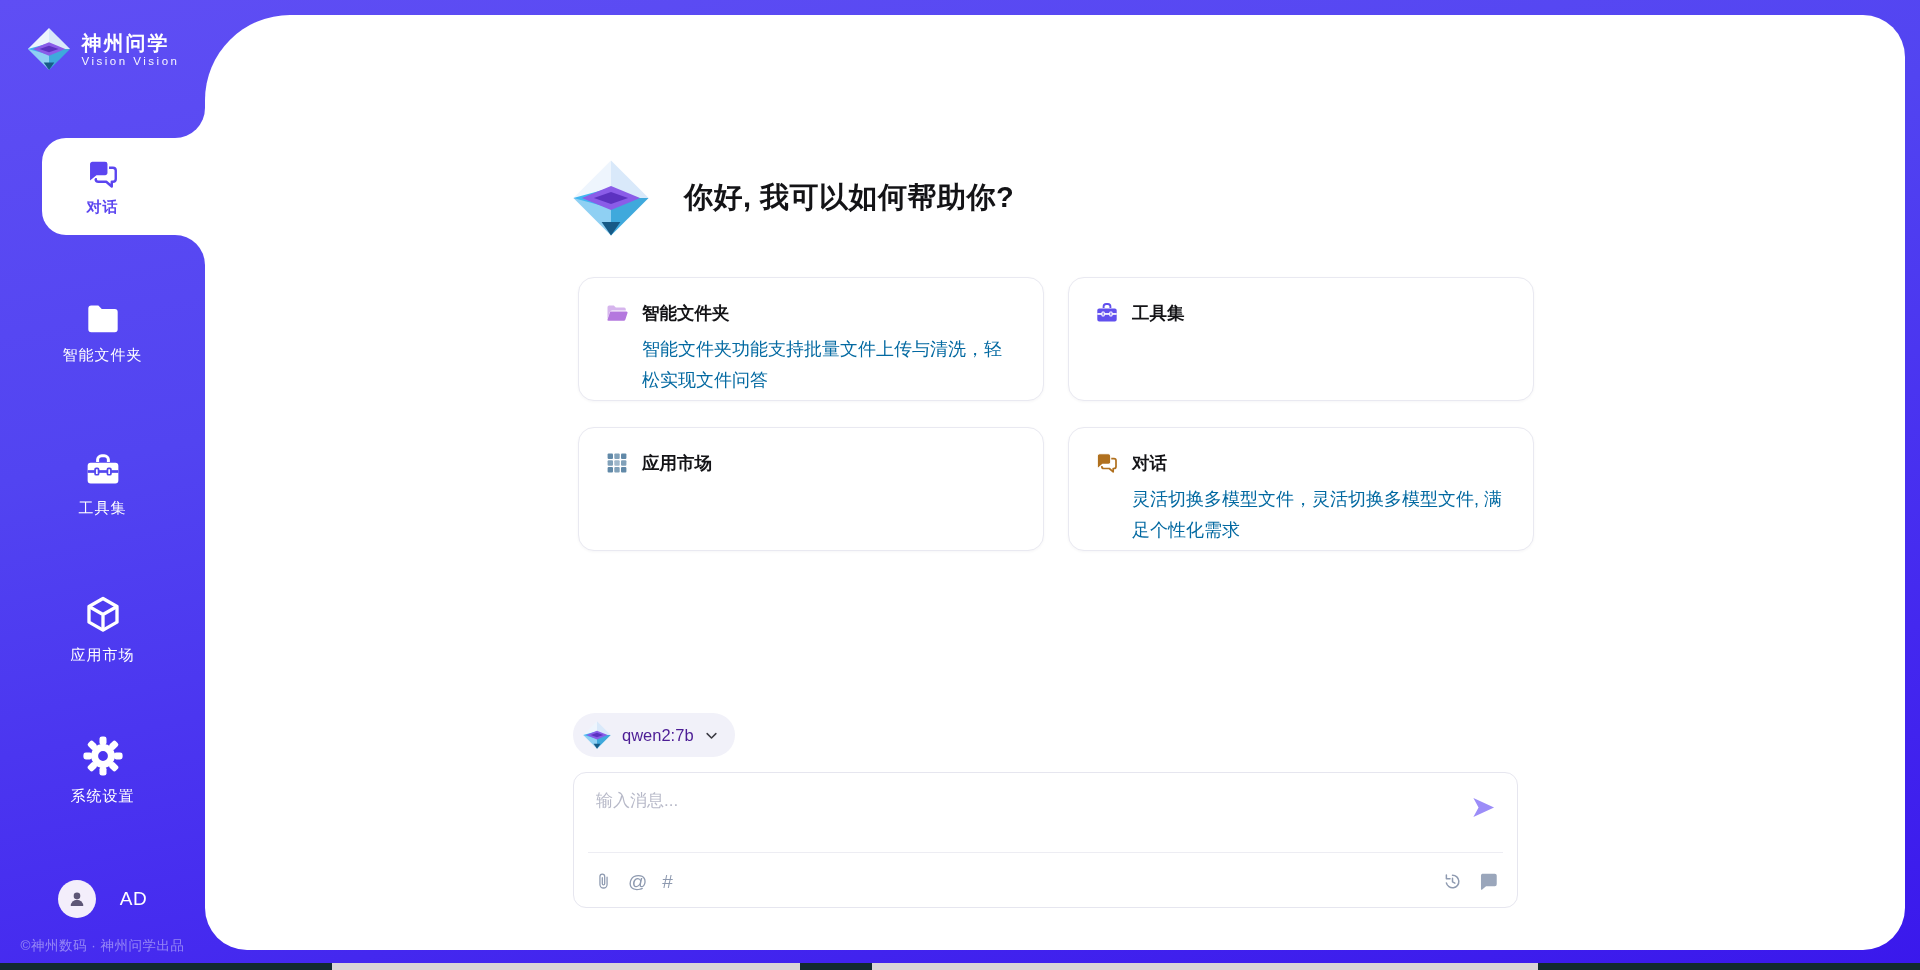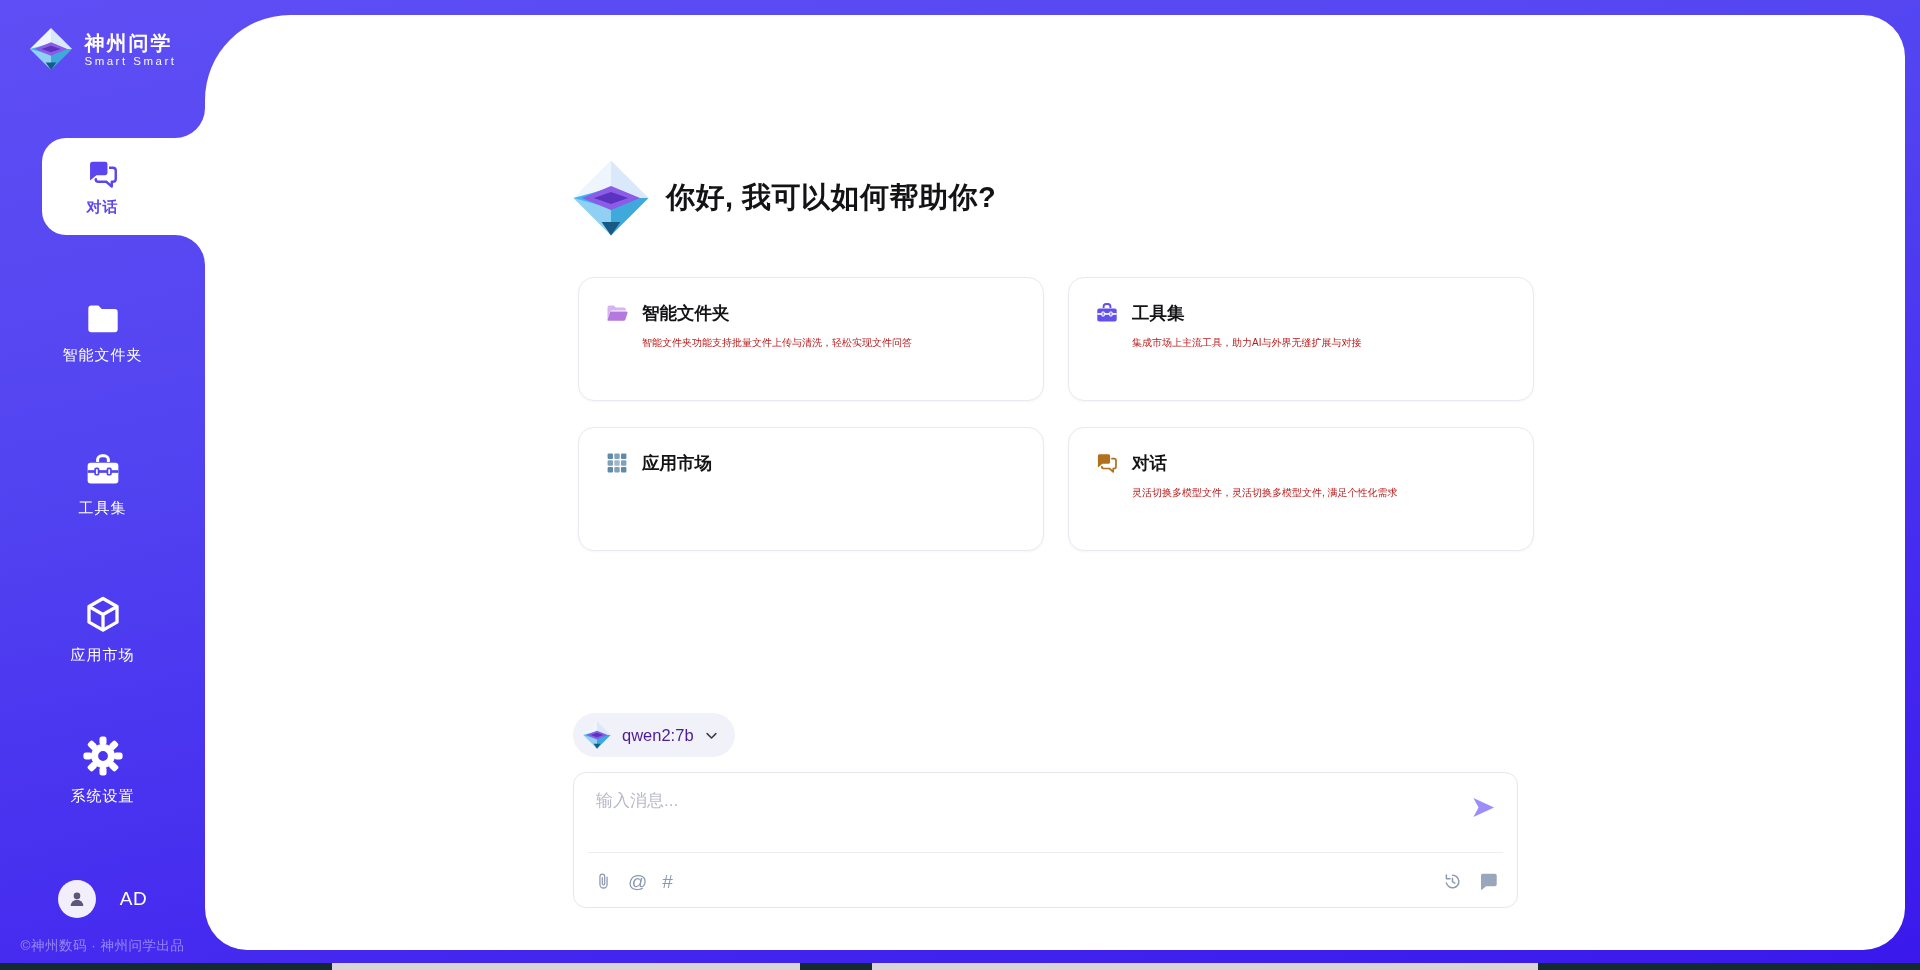--- a/index.html
+++ b/index.html
@@ -41,30 +41,30 @@
   .avatar { width:38px; height:38px; border-radius:50%; background:#f3eefb; display:flex; align-items:center; justify-content:center; }
   .user-name { color:#fff; font-size:19px; letter-spacing:.5px; }
   .side-footer { position:absolute; top:929px; left:0; width:205px; text-align:center;
     color:rgba(255,255,255,.42); font-size:13.5px; letter-spacing:.5px; }
 
   
   .panel { position:absolute; left:205px; top:15px; width:1700px; height:935px;
     background:#fff; border-radius:85px 42px 42px 42px; }
   .content { position:absolute; left:373px; top:0; width:956px; height:100%; }
 
-  .greeting { position:absolute; left:-8px; top:142px; display:flex; align-items:center; gap:14px; }
+  .greeting { position:absolute; left:-8px; top:142px; display:flex; align-items:center; gap:32px; }
   .greeting-text { font-size:29px; font-weight:800; color:#131316; letter-spacing:.5px; }
 
   .cards { position:absolute; left:0; top:262px; display:grid;
     grid-template-columns:466px 466px; gap:26px 24px; }
   .card { height:124px; background:#fff; border:1px solid #e9e9f1; border-radius:16px;
     padding:23px 24px 0 26px; box-shadow:0 1px 3px rgba(25,25,60,.04); cursor:pointer; }
   .card-head { display:flex; align-items:center; gap:13px; }
   .card-title { font-size:17.5px; font-weight:700; color:#141417; }
-  .card-desc { margin:9px 0 0 37px; font-size:10px; color:#b91c1c; line-height:1.72; }
+  .card-desc { margin:9px 0 0 37px; font-size:18px; color:#0369a1; line-height:1.72; }
   .ic-folder-open { color:#b478de; } .ic-toolbox { color:#6150ee; --hole:#ffffff; }
   .ic-grid { color:#6189a8; } .ic-chat-card { color:#b0701e; }
 
   .model-pill { position:absolute; left:-5px; top:698px; height:44px; display:inline-flex;
     align-items:center; gap:10px; padding:0 16px 0 9px; border-radius:22px; background:#f1f1f9; cursor:pointer; }
   .model-name { font-size:16.5px; color:#4c1d95; }
 
   .composer { position:absolute; left:-5px; top:757px; width:945px; height:136px;
     background:#fff; border:1.5px solid #e6e6ef; border-radius:13px; }
   .composer textarea { position:absolute; left:22px; top:16px; width:840px; height:52px;
@@ -113,21 +113,21 @@
 </svg>
 
 <div class="sidebar">
 
   <div class="brand">
     <svg width="46" height="46">
         <use href="#dlogo"></use>
       </svg>
     <div class="brand-text">
       <div class="brand-name">神州问学</div>
-      <div class="brand-sub">Smart Smart</div>
+      <div class="brand-sub">Vision Vision</div>
     </div>
   </div>
 
   <div class="scoop scoop-top"></div>
   <div class="scoop scoop-bottom"></div>
 
   <div class="active-pill">
     <svg width="34" height="34" style="color:#5b45f0">
         <use href="#chatbubbles"></use>
       </svg>
@@ -209,21 +209,20 @@
         <div class="card-desc">智能文件夹功能支持批量文件上传与清洗，轻松实现文件问答</div>
       </div>
 
       <div class="card">
         <div class="card-head">
           <svg class="ic-toolbox" width="24" height="24">
               <use href="#toolbox"></use>
             </svg>
           <div class="card-title">工具集</div>
         </div>
-        <div class="card-desc">集成市场上主流工具，助力AI与外界无缝扩展与对接</div>
       </div>
 
       <div class="card">
         <div class="card-head">
           <svg class="ic-grid" width="24" height="24" viewBox="0 0 24 24" fill="currentColor">
             <rect x="2.6" y="2.6" width="5.4" height="5.4" rx="1"></rect>
               <rect x="9.3" y="2.6" width="5.4" height="5.4" rx="1" opacity=".8"></rect>
               <rect x="16" y="2.6" width="5.4" height="5.4" rx="1"></rect>
             <rect x="2.6" y="9.3" width="5.4" height="5.4" rx="1" opacity=".8"></rect>
               <rect x="9.3" y="9.3" width="5.4" height="5.4" rx="1" opacity=".6"></rect>

